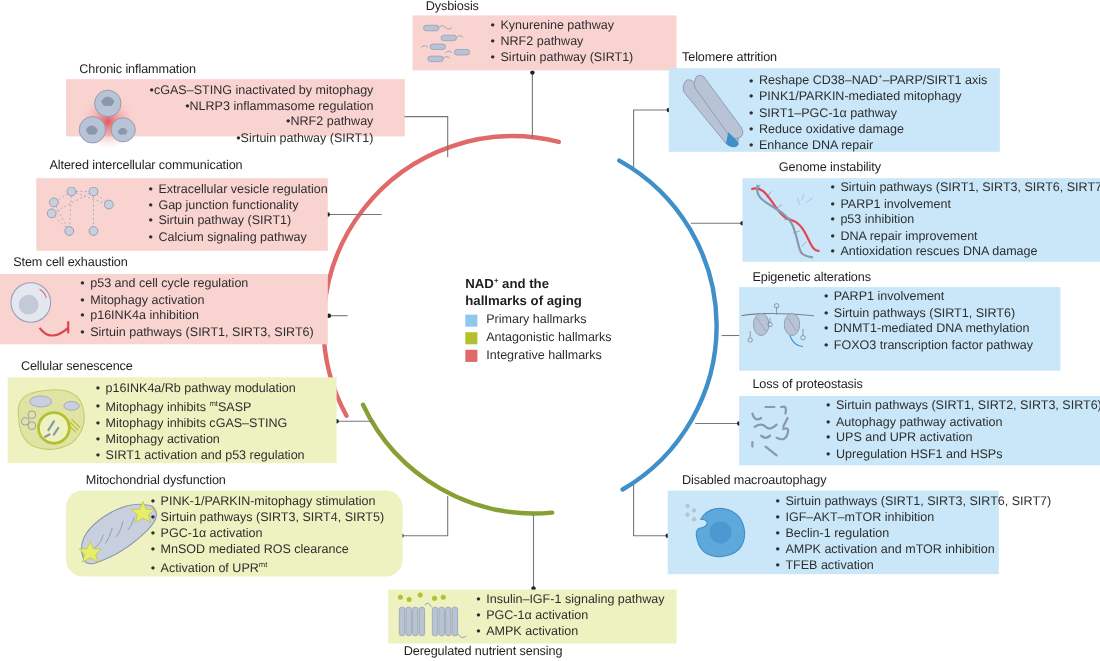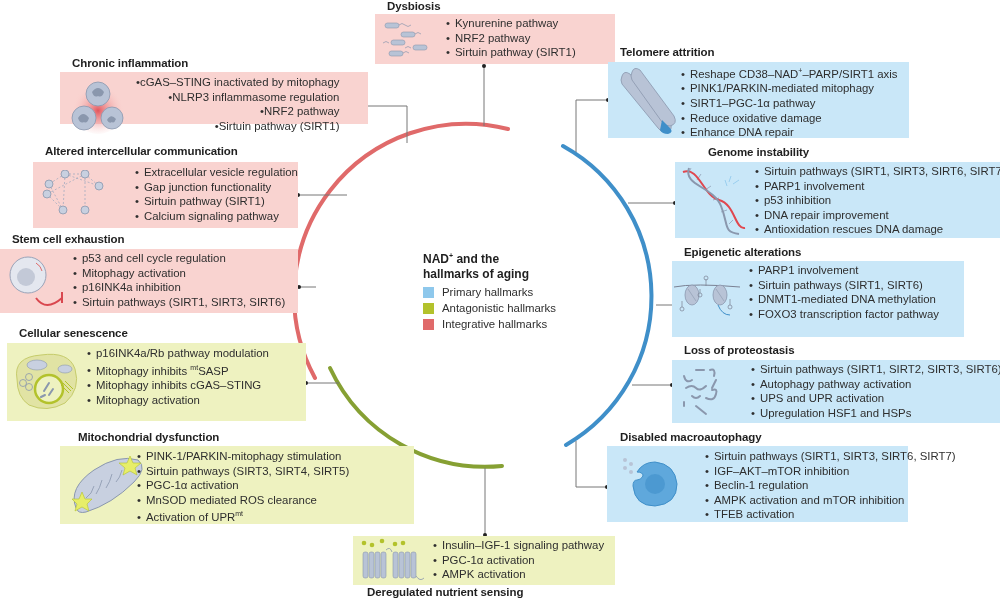--- a/index.html
+++ b/index.html
@@ -1,17 +1,17 @@
 <!DOCTYPE html>
 <html><head>
 <meta charset="utf-8">
 <style>
   html,body{margin:0;padding:0;background:#fff;}
   body{width:1000px;height:601px;position:relative;overflow:hidden;font-family:"Liberation Sans",sans-serif;color:#2b2b2b;}
-  .title{position:absolute;font-weight:bold;font-size:11.5px;color:#1f1f1f;white-space:nowrap;letter-spacing:-0.1px;padding-left:12px;}
+  .title{position:absolute;font-weight:normal;font-size:11.5px;color:#1f1f1f;white-space:nowrap;letter-spacing:-0.1px;padding-left:12px;}
   .box{position:absolute;}
   .box.red{background:#f9d3d0;}
   .box.green{background:#eef2c0;}
   .box.blue{background:#c9e7f8;}
   .items{position:absolute;margin:0;padding:0;list-style:none;font-size:11.4px;line-height:14.6px;color:#2e2e2e;white-space:nowrap;}
   .items li::before{content:"\2022";display:inline-block;width:9px;}
   .icon{position:absolute;}
   svg.overlay{position:absolute;left:0;top:0;}
   .legend{position:absolute;left:423px;top:248px;}
   .legend .lt{font-weight:bold;font-size:12px;line-height:15px;color:#1f1f1f;}
@@ -192,25 +192,26 @@
         <line x1="50" y1="36" x2="58" y2="44"></line>
         <line x1="52" y1="34" x2="60" y2="42"></line>
         <line x1="54" y1="32" x2="62" y2="40"></line>
       </g>
   </svg>
   <ul class="items" style="left:80px;top:3px;">
     <li>p16INK4a/Rb pathway modulation</li>
     <li>Mitophagy inhibits <sup>mt</sup>SASP</li>
     <li>Mitophagy inhibits cGAS–STING</li>
     <li>Mitophagy activation</li>
+    <li>SIRT1 activation and p53 regulation</li>
   </ul>
 </div>
 
 <div class="title" style="left:66px;top:431px;">Mitochondrial dysfunction</div>
-<div class="box green" style="left:60px;top:446px;width:354px;height:78px;">
+<div class="box green" style="left:60px;top:446px;width:306px;height:78px;border-radius:15px;">
   <svg class="icon" style="left:10px;top:8px;" width="80" height="62">
     <path d="M6 54 q-8 -20 18 -38 q24 -16 44 -10 q10 8 -4 22 q-22 22 -48 30 q-8 2 -10 -4z" fill="#c8d0e0" stroke="#8a97ad" stroke-width="1"></path>
     <g stroke="#8a97ad" stroke-width="0.8" fill="none">
       <path d="M16 44 q6 -4 8 -12"></path>
         <path d="M26 40 q4 -6 6 -14"></path>
         <path d="M36 34 q4 -6 6 -14"></path>
         <path d="M46 28 q4 -4 6 -12"></path>
     </g>
     <polygon points="60,2 63,9 71,9 65,14 67,21 60,17 53,21 55,14 49,9 57,9" fill="#e7ee69" stroke="#b3c22c" stroke-width="0.6"></polygon>
     <polygon points="12,38 15,45 22,45 17,50 19,57 12,53 5,57 7,50 2,45 9,45" fill="#e7ee69" stroke="#b3c22c" stroke-width="0.6"></polygon>

